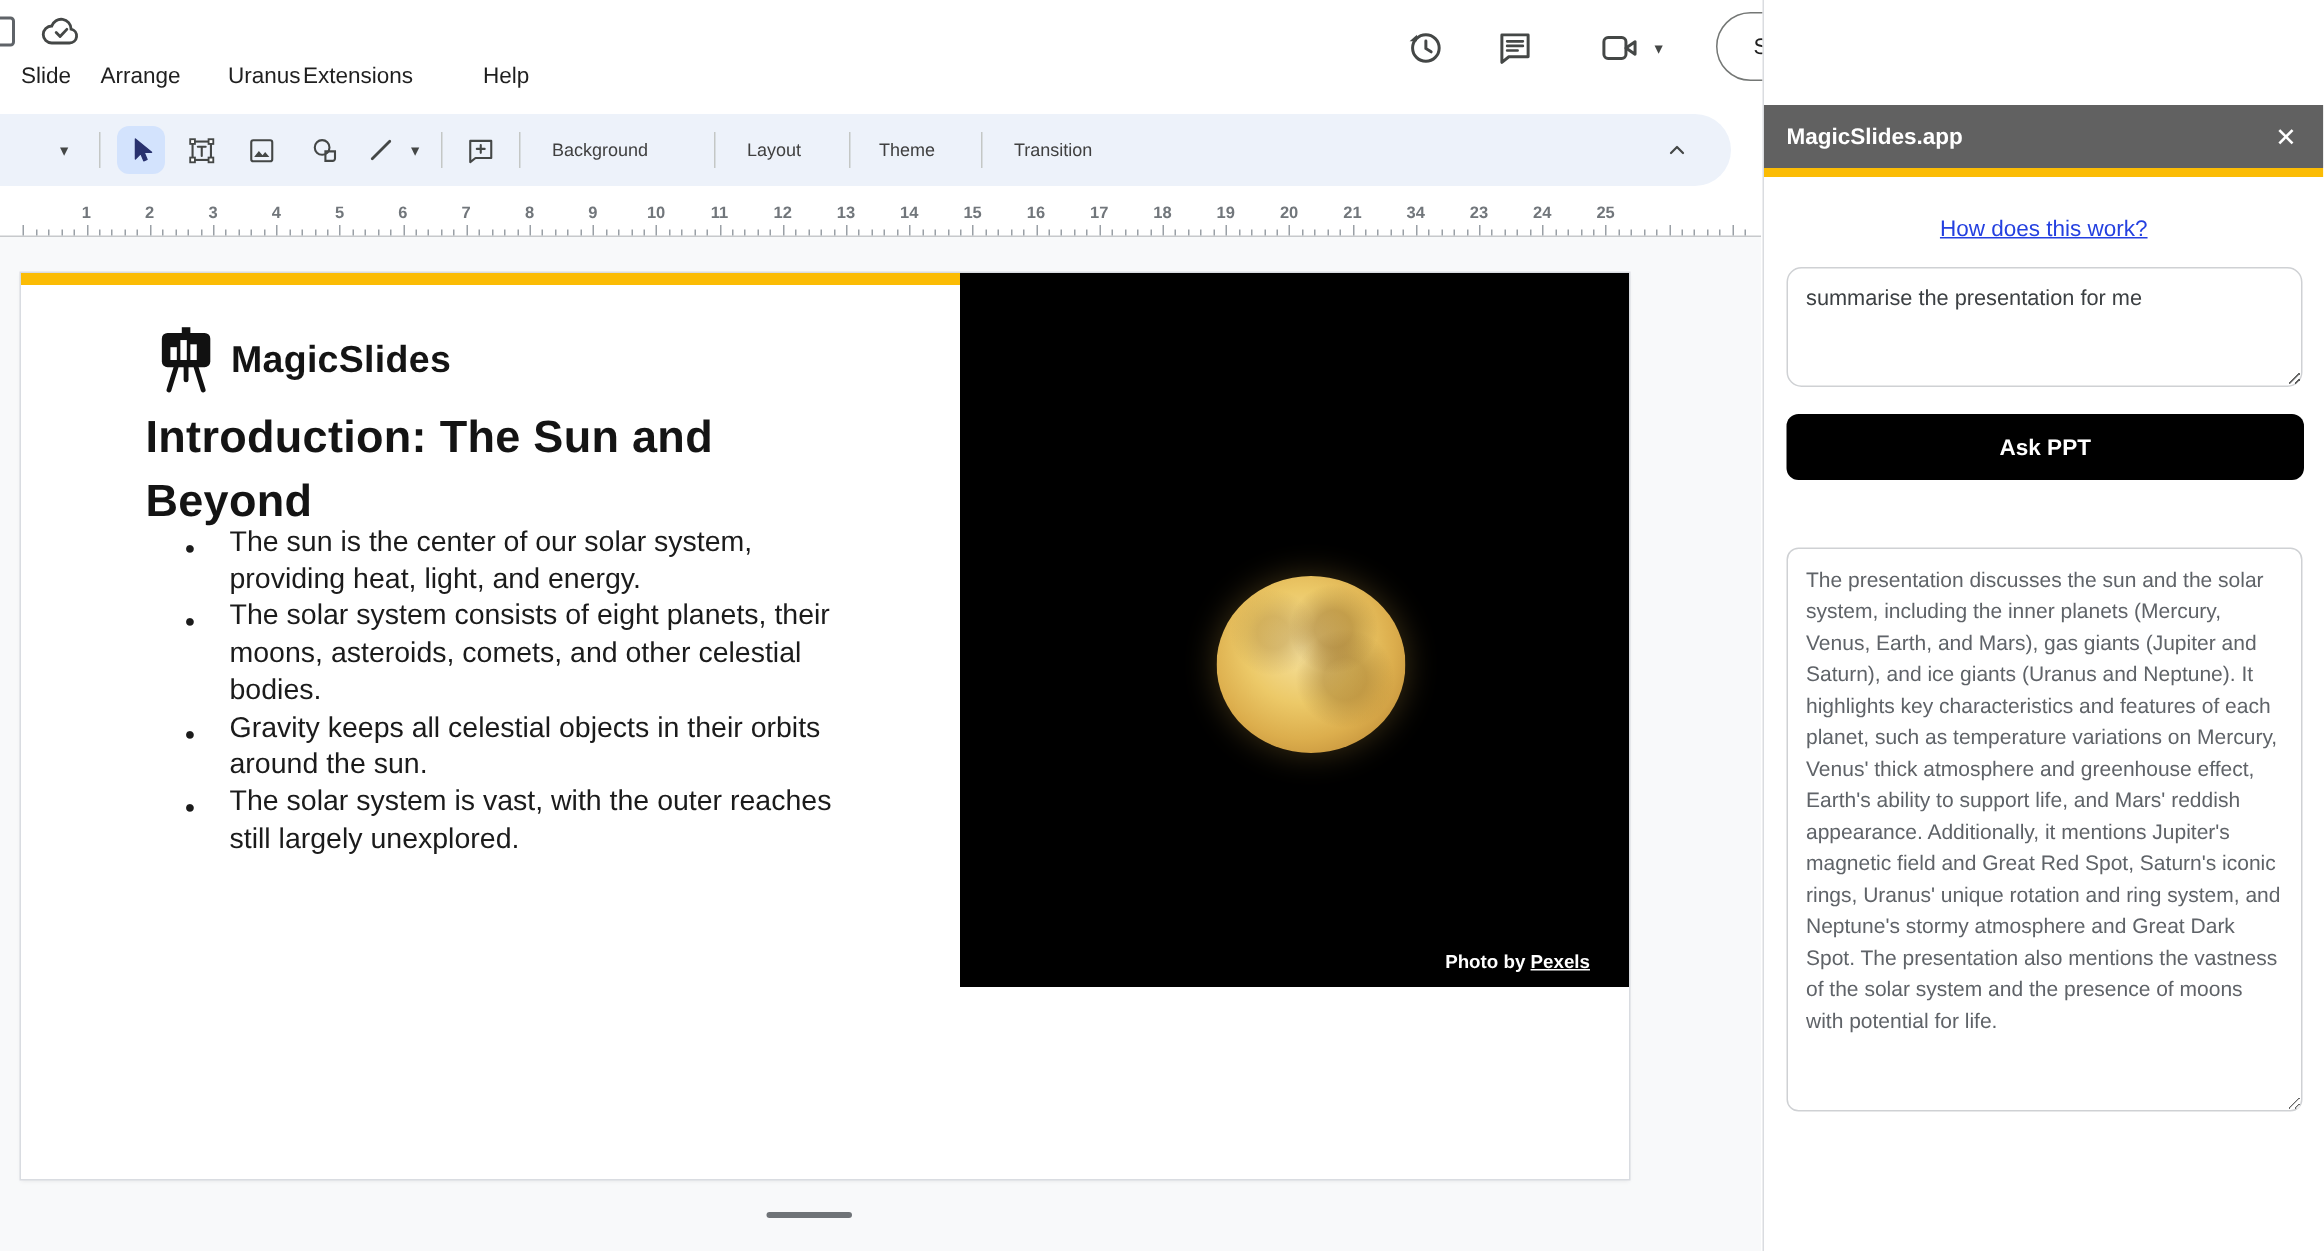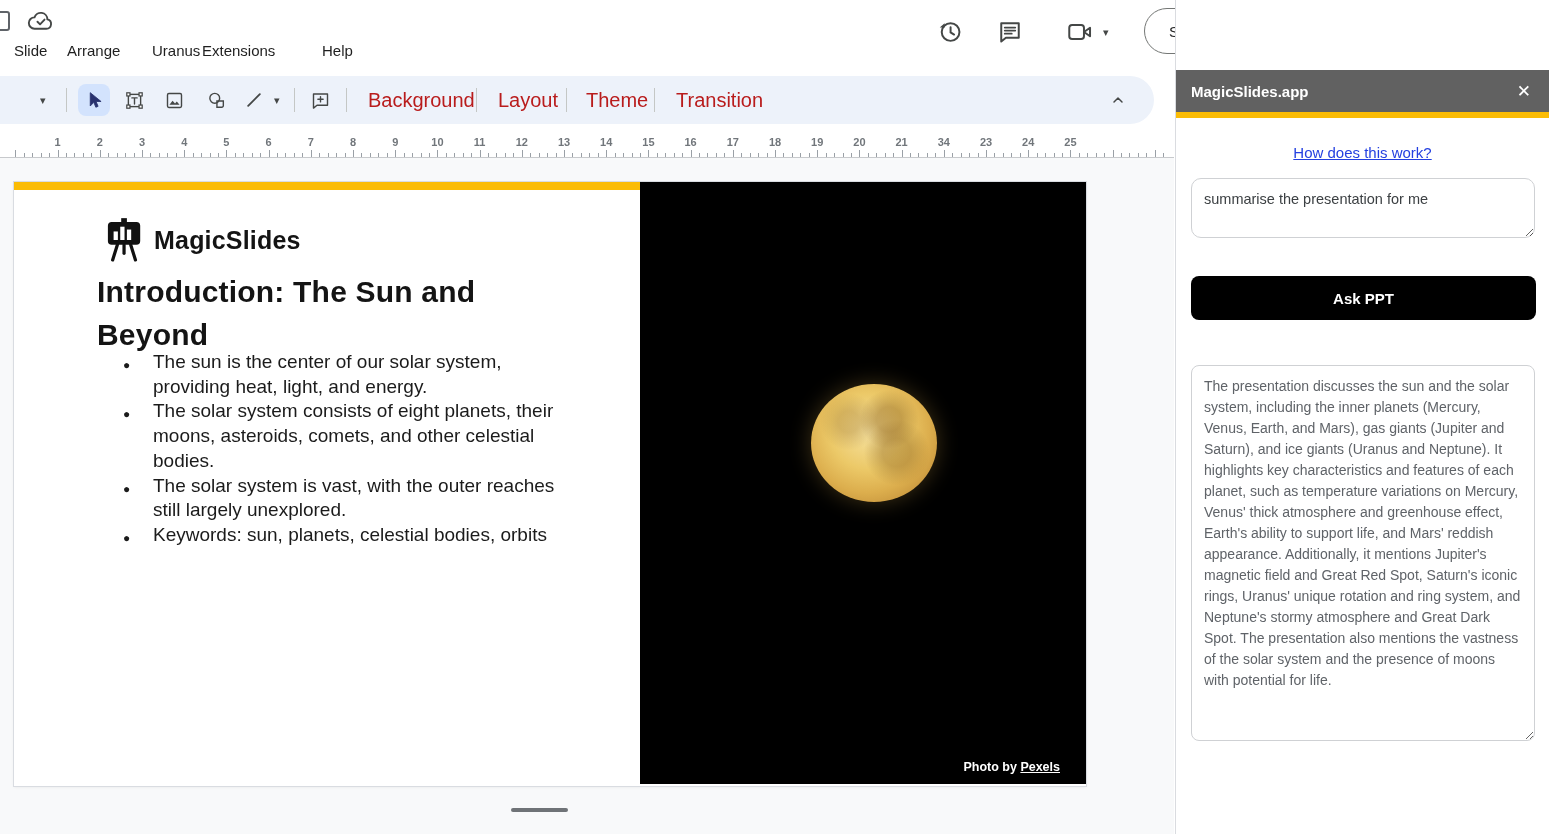--- a/index.html
+++ b/index.html
@@ -21,61 +21,61 @@
   .share-btn{position:absolute;left:1326px;top:8px;height:46px;width:133px;background:#c2e7ff;border-radius:24px;display:flex;align-items:center;justify-content:center;gap:8px;}
   .share-btn span{font-size:15px;font-weight:500;color:#001d35;}
   .avatar{position:absolute;left:1483px;top:10px;width:44px;height:44px;border-radius:50%;background:#fdfdfd;box-shadow:0 0 3px rgba(0,0,0,.12);}
 
   
   .toolbar{position:absolute;left:-24px;top:76px;width:1178px;height:48px;background:#edf2fa;border-radius:24px;}
   .tb{position:absolute;top:8px;width:32px;height:32px;border-radius:8px;display:flex;align-items:center;justify-content:center;}
   .tb.selected{background:#d3e3fd;}
   .tb-caret{position:absolute;top:18px;font-size:11px;color:#444746;}
   .tb-divider{position:absolute;top:12px;width:1px;height:24px;background:#c4c7c5;}
-  .tb-text{position:absolute;top:8px;height:32px;display:flex;align-items:center;padding:0 14px;font-size:20px;color:#b91c1c;border-radius:8px;}
+  .tb-text{position:absolute;top:8px;height:32px;display:flex;align-items:center;padding:0 14px;font-size:12px;color:#404040;border-radius:8px;}
   .tb-collapse{position:absolute;left:1128px;top:10px;width:28px;height:28px;display:flex;align-items:center;justify-content:center;}
 
   
   .ruler{position:absolute;left:0;top:124px;width:1174px;height:34px;background:#fff;border-bottom:1px solid #c7c9cc;}
   .ruler-num{position:absolute;top:12px;transform:translateX(-50%);font-size:11px;font-weight:700;color:#71767b;}
   .ruler-tick{position:absolute;bottom:0;width:1px;height:4px;background:#9aa0a6;}
   .ruler-tick.major{height:7px;}
 
   
   .canvas{position:absolute;left:0;top:158px;width:1174px;height:676px;background:#f8f9fa;}
   .slide{position:absolute;left:14px;top:24px;width:1072px;height:604px;background:#fff;box-shadow:0 0 0 1px #d9dce1,0 1px 3px rgba(0,0,0,.08);}
   .accent-bar{position:absolute;left:0;top:0;width:626px;height:8px;}
   .logo{position:absolute;left:92px;top:36px;display:flex;align-items:center;gap:10px;}
   .logo-text{font-size:25px;font-weight:700;color:#141414;letter-spacing:.2px;}
   .slide-title{position:absolute;left:83px;top:88px;width:440px;font-size:30px;line-height:43px;font-weight:700;color:#141414;letter-spacing:.2px;}
   .bullets{position:absolute;left:103px;top:168px;width:442px;margin:0;padding:0;list-style:none;}
   .bullets li{position:relative;padding-left:36px;font-size:19px;line-height:24.7px;color:#1b1b1b;}
   .bullets li::before{content:"●";position:absolute;left:6px;top:3px;font-size:12px;color:#1b1b1b;}
-  .slide-right{position:absolute;left:626px;top:0;width:446px;height:602px;background:#000;}
+  .slide-right{position:absolute;left:626px;top:0;width:446px;height:476px;background:#000;}
   .moon{position:absolute;left:171px;top:202px;width:126px;height:118px;border-radius:50%;
     background:
       radial-gradient(circle at 62% 30%, rgba(146,104,36,.45) 0 11%, rgba(146,104,36,0) 26%),
       radial-gradient(circle at 68% 58%, rgba(140,100,34,.38) 0 13%, rgba(140,100,34,0) 30%),
       radial-gradient(circle at 30% 32%, rgba(152,112,44,.30) 0 9%, rgba(152,112,44,0) 24%),
       radial-gradient(circle at 45% 40%, #f6e2a0 0%, #ecc968 38%, #dcae4d 62%, #c28f39 84%, #9a7026 98%);
     box-shadow:0 0 22px rgba(226,178,80,.28);}
   .photo-credit{position:absolute;right:26px;bottom:10px;font-size:12.5px;font-weight:700;color:#fff;}
   .photo-credit a{color:#fff;}
   .notes-handle{position:absolute;left:511px;top:650px;width:57px;height:4px;background:#6f7377;border-radius:2px;}
 
   
   .sidebar{position:absolute;left:1175px;top:0;width:374px;height:834px;background:#fff;border-left:1px solid #dadce0;}
   .sb-header{position:absolute;left:0;top:70px;width:100%;height:42px;background:#616161;display:flex;align-items:center;padding:0 14px 0 15px;}
   .sb-title{color:#fff;font-size:15px;font-weight:700;flex:1;}
   .sb-close{color:#fff;font-size:17px;line-height:1;padding:4px;}
   .sb-accent{position:absolute;left:0;top:112px;width:100%;height:6px;}
   .sb-help{position:absolute;left:0;top:144px;width:100%;text-align:center;}
   .sb-help a{font-size:15px;color:#2440e0;text-decoration:underline;}
   .sb-textarea{position:absolute;left:15px;width:344px;border:1px solid #cfd1d4;border-radius:10px;padding:10px 12px;font-size:14.5px;color:#3c4043;line-height:20px;outline:none;resize:both;background:#fff;}
-  .sb-prompt{top:178px;height:60px;}
+  .sb-prompt{top:178px;height:80px;}
   .sb-summary{top:365px;height:376px;border-radius:8px;font-size:14px;color:#5f6368;line-height:21px;}
   .ask-btn{position:absolute;left:15px;top:276px;width:345px;height:44px;background:#000;border:none;border-radius:8px;color:#fff;font-size:15px;font-weight:700;}
 </style>
 </head>
 <body>
 
 <div class="app">
 
   <div class="topbar">
     <div class="partial-icon"></div>
@@ -372,22 +372,22 @@
           <path d="M19 28 v9" stroke="#111" stroke-width="3.4" stroke-linecap="round"></path>
         </svg>
         <span class="logo-text">MagicSlides</span>
       </div>
 
       <div class="slide-title">Introduction: The Sun and Beyond</div>
 
       <ul class="bullets">
         <li>The sun is the center of our solar system, providing heat, light, and energy.</li>
         <li>The solar system consists of eight planets, their moons, asteroids, comets, and other celestial bodies.</li>
+        <li>Gravity keeps all celestial objects in their orbits around the sun.</li>
         <li>The solar system is vast, with the outer reaches still largely unexplored.</li>
-        <li>Keywords: sun, planets, celestial bodies, orbits</li>
       </ul>
 
       <div class="slide-right">
         <div class="moon"></div>
         <div class="photo-credit">
           <span>Photo by</span>
           <a href="#">Pexels</a>
         </div>
       </div>
     </div>

